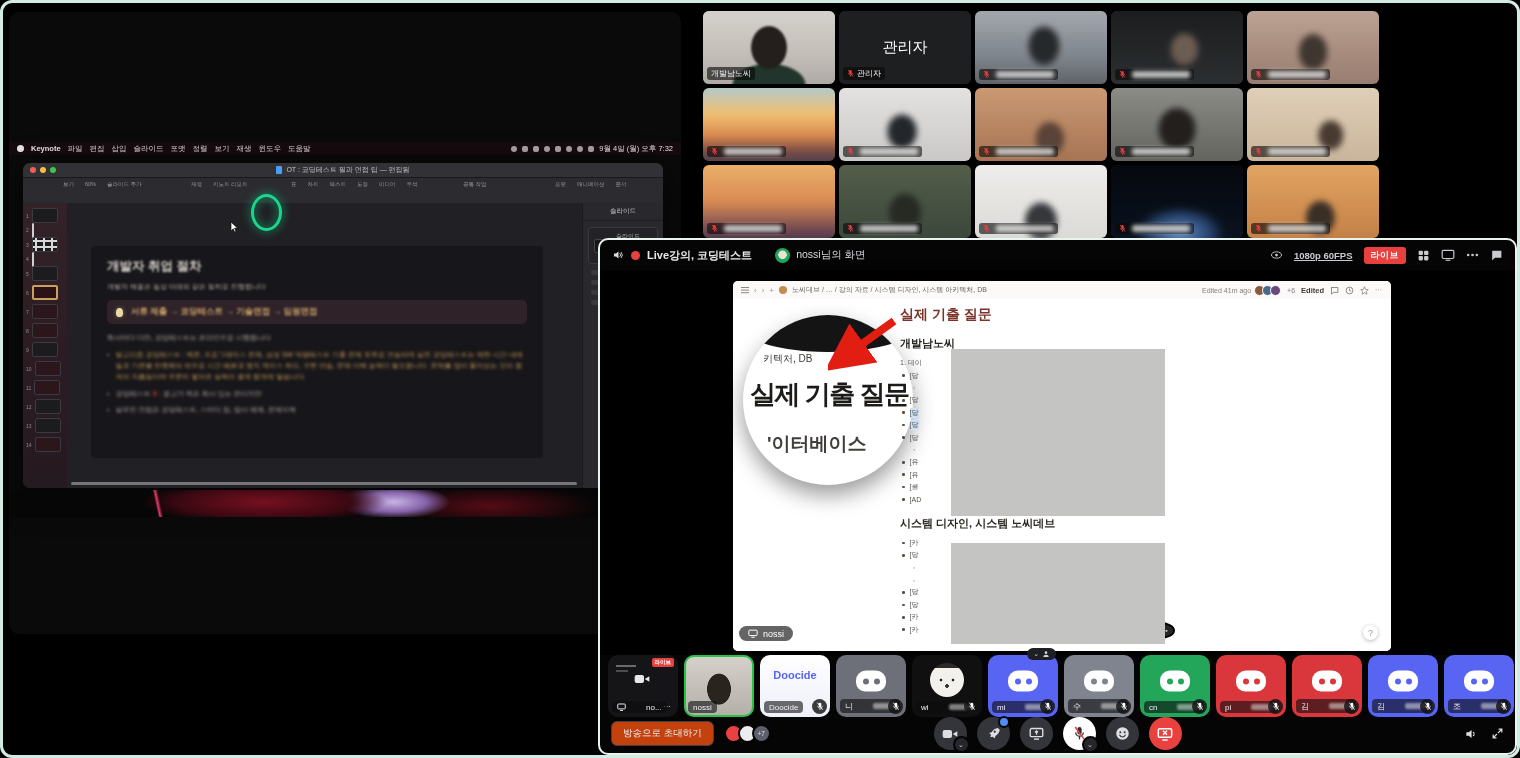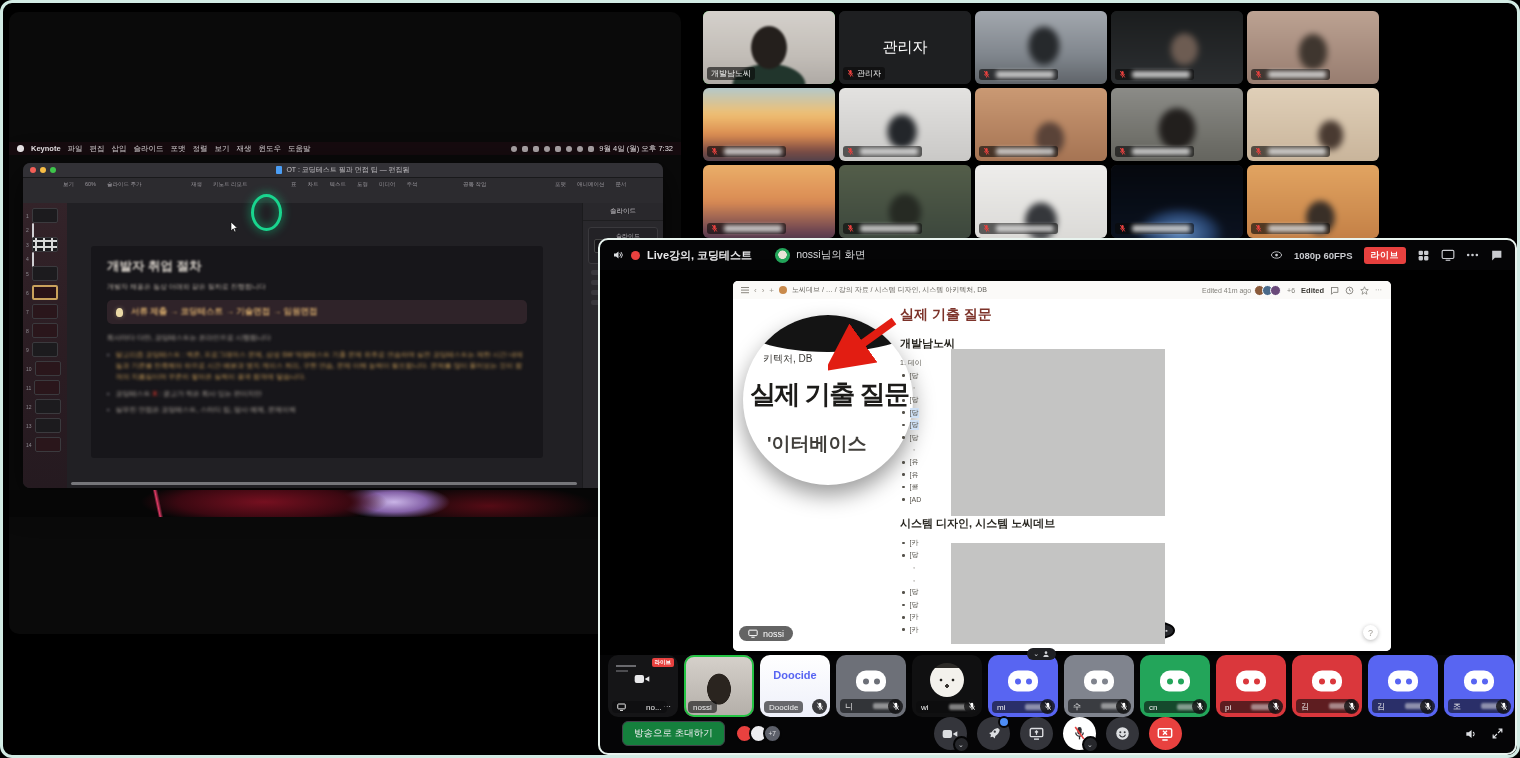--- a/index.html
+++ b/index.html
@@ -89,21 +89,21 @@
   .ztile.vidt .zblur{display:block;}
 
   
   .disc{position:absolute;left:595px;top:235px;width:919px;height:517px;background:#050506;border:2px solid #e9f4ef;border-radius:10px;overflow:hidden;box-sizing:border-box;}
   .dhead{height:30px;display:flex;align-items:center;gap:7px;padding:0 12px;color:#e8e8ea;}
   .reddot{width:9px;height:9px;border-radius:50%;background:#e8413f;}
   .dtitle{font-size:11px;font-weight:bold;}
   .dscreen{display:flex;align-items:center;gap:6px;margin-left:16px;color:#d9dadc;font-size:10.5px;}
   .gdot{width:15px;height:15px;border-radius:50%;background:radial-gradient(circle at 50% 45%,#e8e3d8 0 4px,#23a55a 4.5px);}
   .dright{margin-left:auto;display:flex;align-items:center;gap:11px;color:#c9cbcf;}
-  .qual{display:flex;align-items:center;gap:12px;font-size:9.5px;font-weight:bold;color:#c9cbcf;}
+  .qual{display:flex;align-items:center;gap:12px;font-size:9.5px;font-weight:bold;color:#c9cbcf;text-decoration:underline;}
   .livebadge{background:#e8413f;color:#fff;font-size:9px;font-weight:bold;padding:2px 7px;border-radius:3px;letter-spacing:.5px;}
   .dstage{position:absolute;left:0;top:30px;width:100%;height:385px;background:#000;}
 
   
   .notion{position:absolute;left:133px;top:11px;width:658px;height:370px;background:#fff;border-radius:5px;overflow:hidden;box-shadow:0 0 18px rgba(0,0,0,.5);}
   .ntop{height:18px;display:flex;align-items:center;gap:5px;padding:0 8px;font-size:7px;color:#64615b;background:#fbfaf8;border-bottom:1px solid #ebe9e4;}
   .nburger{display:inline-block;width:8px;height:1.4px;background:#8a877f;box-shadow:0 2.6px 0 #8a877f,0 5.2px 0 #8a877f;margin-top:-5px;}
   .nnav{color:#9b978e;font-size:8px;}
   .nava{width:8px;height:8px;border-radius:50%;background:#c98a4b;flex:0 0 auto;}
   .ncrumb{white-space:nowrap;overflow:hidden;max-width:300px;}
@@ -164,21 +164,21 @@
   .dname .nb{display:none;width:22px;height:6px;border-radius:2px;background:rgba(240,240,240,.5);filter:blur(1px);flex:0 0 auto;}
   .dtile.nblur .dname .nb{display:block;}
   .dname .mli{display:none;}
   .dtile.preview .dname .mli{display:block;}
   .mdots{display:none;color:#cfcfd2;letter-spacing:1px;}
   .dtile.preview .mdots{display:inline;position:absolute;right:6px;bottom:6px;font-size:8px;}
   .dmic{position:absolute;right:3px;bottom:3px;width:15px;height:15px;border-radius:50%;background:rgba(18,18,20,.82);display:flex;align-items:center;justify-content:center;}
 
   
   .dctrl{position:absolute;left:0;bottom:0;width:100%;height:39px;display:flex;align-items:center;gap:8px;padding:0 11px;box-sizing:border-box;}
-  .invite{background:#15803d;border:1px solid #404149;color:#ececef;font-size:9.5px;padding:5px 11px;border-radius:6px;margin-left:11px;}
+  .invite{background:#c2410c;border:1px solid #404149;color:#ececef;font-size:9.5px;padding:5px 11px;border-radius:6px;}
   .avstack{display:flex;align-items:center;margin-left:2px;}
   .av{width:15px;height:15px;border-radius:50%;border:2px solid #050506;margin-left:-5px;}
   .av1{background:#e8413f;margin-left:0;}
   .av2{background:#ededf0;}
   .av3{background:#5d606a;display:flex;align-items:center;justify-content:center;color:#dfe0e3;font-size:6.5px;}
   .cgroup{position:absolute;left:50%;transform:translateX(-50%);display:flex;align-items:center;gap:10px;}
   .cbtn{position:relative;width:33px;height:33px;border-radius:50%;background:#34353b;display:flex;align-items:center;justify-content:center;}
   .cbtn.white{background:#fff;}
   .cbtn.red{background:#e8413f;}
   .sub{position:absolute;right:-3px;bottom:-3px;width:13px;height:13px;border-radius:50%;background:#26272b;border:2px solid #050506;color:#cfd1d5;font-size:7px;display:flex;align-items:center;justify-content:center;}

